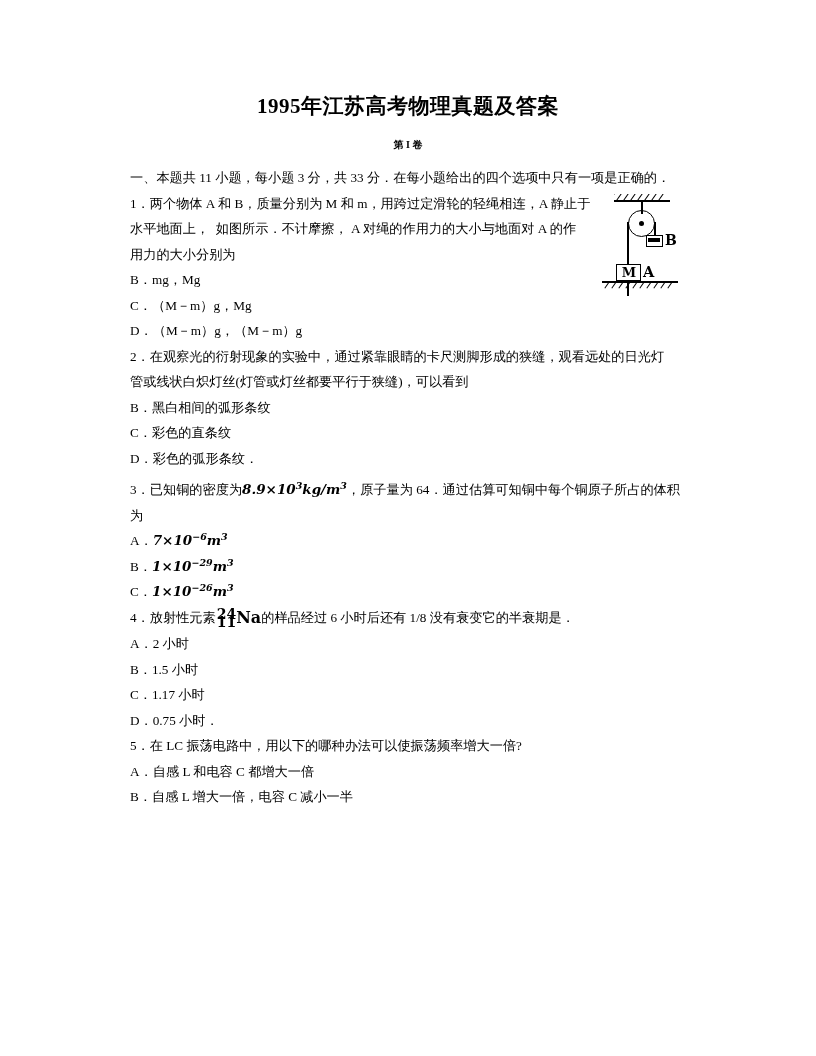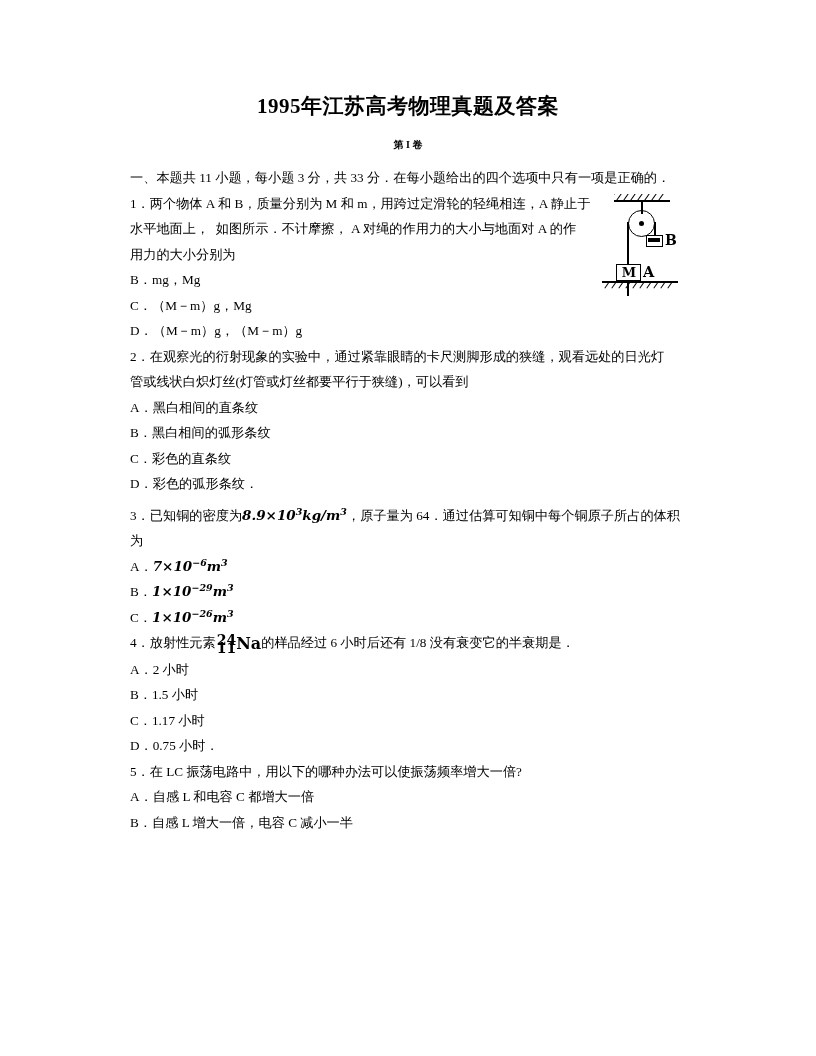--- a/index.html
+++ b/index.html
@@ -225,21 +225,20 @@
       <div class="ln">水平地面上，  如图所示．不计摩擦， A 对绳的作用力的大小与地面对 A 的作</div>
       <div class="ln">用力的大小分别为</div>
       <div class="ln opt">B．mg，Mg</div>
       <div class="ln opt">C．（M－m）g，Mg</div>
       <div class="ln opt">D．（M－m）g，（M－m）g</div>
     </div>
 
     <div>
       <div class="ln">2．在观察光的衍射现象的实验中，通过紧靠眼睛的卡尺测脚形成的狭缝，观看远处的日光灯</div>
       <div class="ln">管或线状白炽灯丝(灯管或灯丝都要平行于狭缝)，可以看到</div>
-      <div class="ln opt">A．黑白相间的直条纹</div>
       <div class="ln opt">B．黑白相间的弧形条纹</div>
       <div class="ln opt">C．彩色的直条纹</div>
       <div class="ln opt">D．彩色的弧形条纹．</div>
     </div>
 
     <div class="gap-s"></div>
 
     <div>
       <div class="ln"><span>3．已知铜的密度为</span><span class="mathb"><span>8.9×10</span><span class="sup">3</span><span>kg/m</span><span class="sup">3</span></span><span>，原子量为 64．通过估算可知铜中每个铜原子所占的体积</span></div>
       <div class="ln">为</div>

